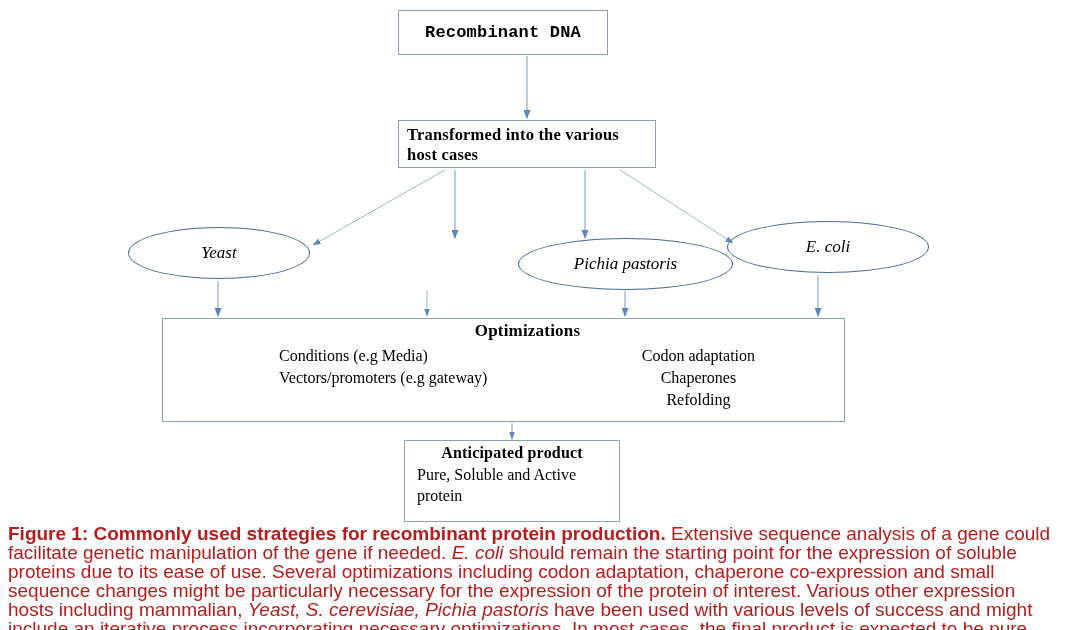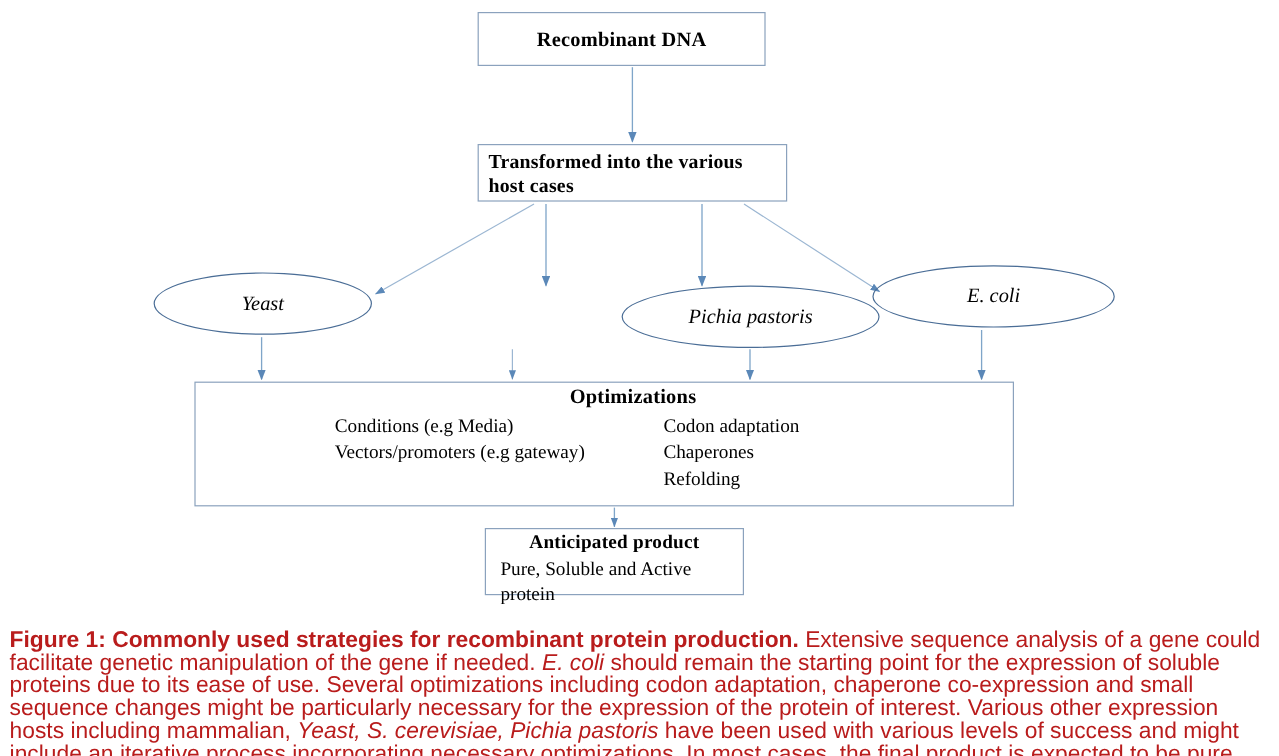--- a/index.html
+++ b/index.html
@@ -38,21 +38,21 @@
     font-family: "Liberation Serif", serif;
   }
   .box-title {
     font-weight: bold;
     font-size: 17px;
     text-align: center;
     letter-spacing: .2px;
   }
   
   #box-recombinant-dna {
-    left: 398px; top: 10px; width: 240px; height: 45px;
+    left: 398px; top: 10px; width: 210px; height: 45px; font-family: Liberation Mono, monospace;
   }
   #box-recombinant-dna .box-title {
     line-height: 43px;
   }
   
   #box-transformed {
     left: 398px; top: 120px; width: 258px; height: 48px;
     padding: 4px 8px 0 8px;
   }
   #box-transformed .box-title {
@@ -93,26 +93,26 @@
   }
   .opt-cols {
     display: flex;
     margin-top: 4px;
   }
   .opt-col {
     font-size: 16px;
     line-height: 22px;
   }
   .opt-col-left  { width: 54%; padding-left: 68px; box-sizing: border-box; text-align: left; }
-  .opt-col-right { width: 46%; }
+  .opt-col-right { width: 46%; text-align: center; }
   .opt-item { white-space: nowrap; }
 
   
   #box-anticipated {
-    left: 404px; top: 440px; width: 216px; height: 56px;
+    left: 404px; top: 440px; width: 216px; height: 82px;
     padding-top: 3px;
   }
   #box-anticipated .box-title { font-size: 16px; }
   .anticipated-body {
     font-size: 16px;
     line-height: 21px;
     padding-left: 12px;
     padding-top: 2px;
   }
 

